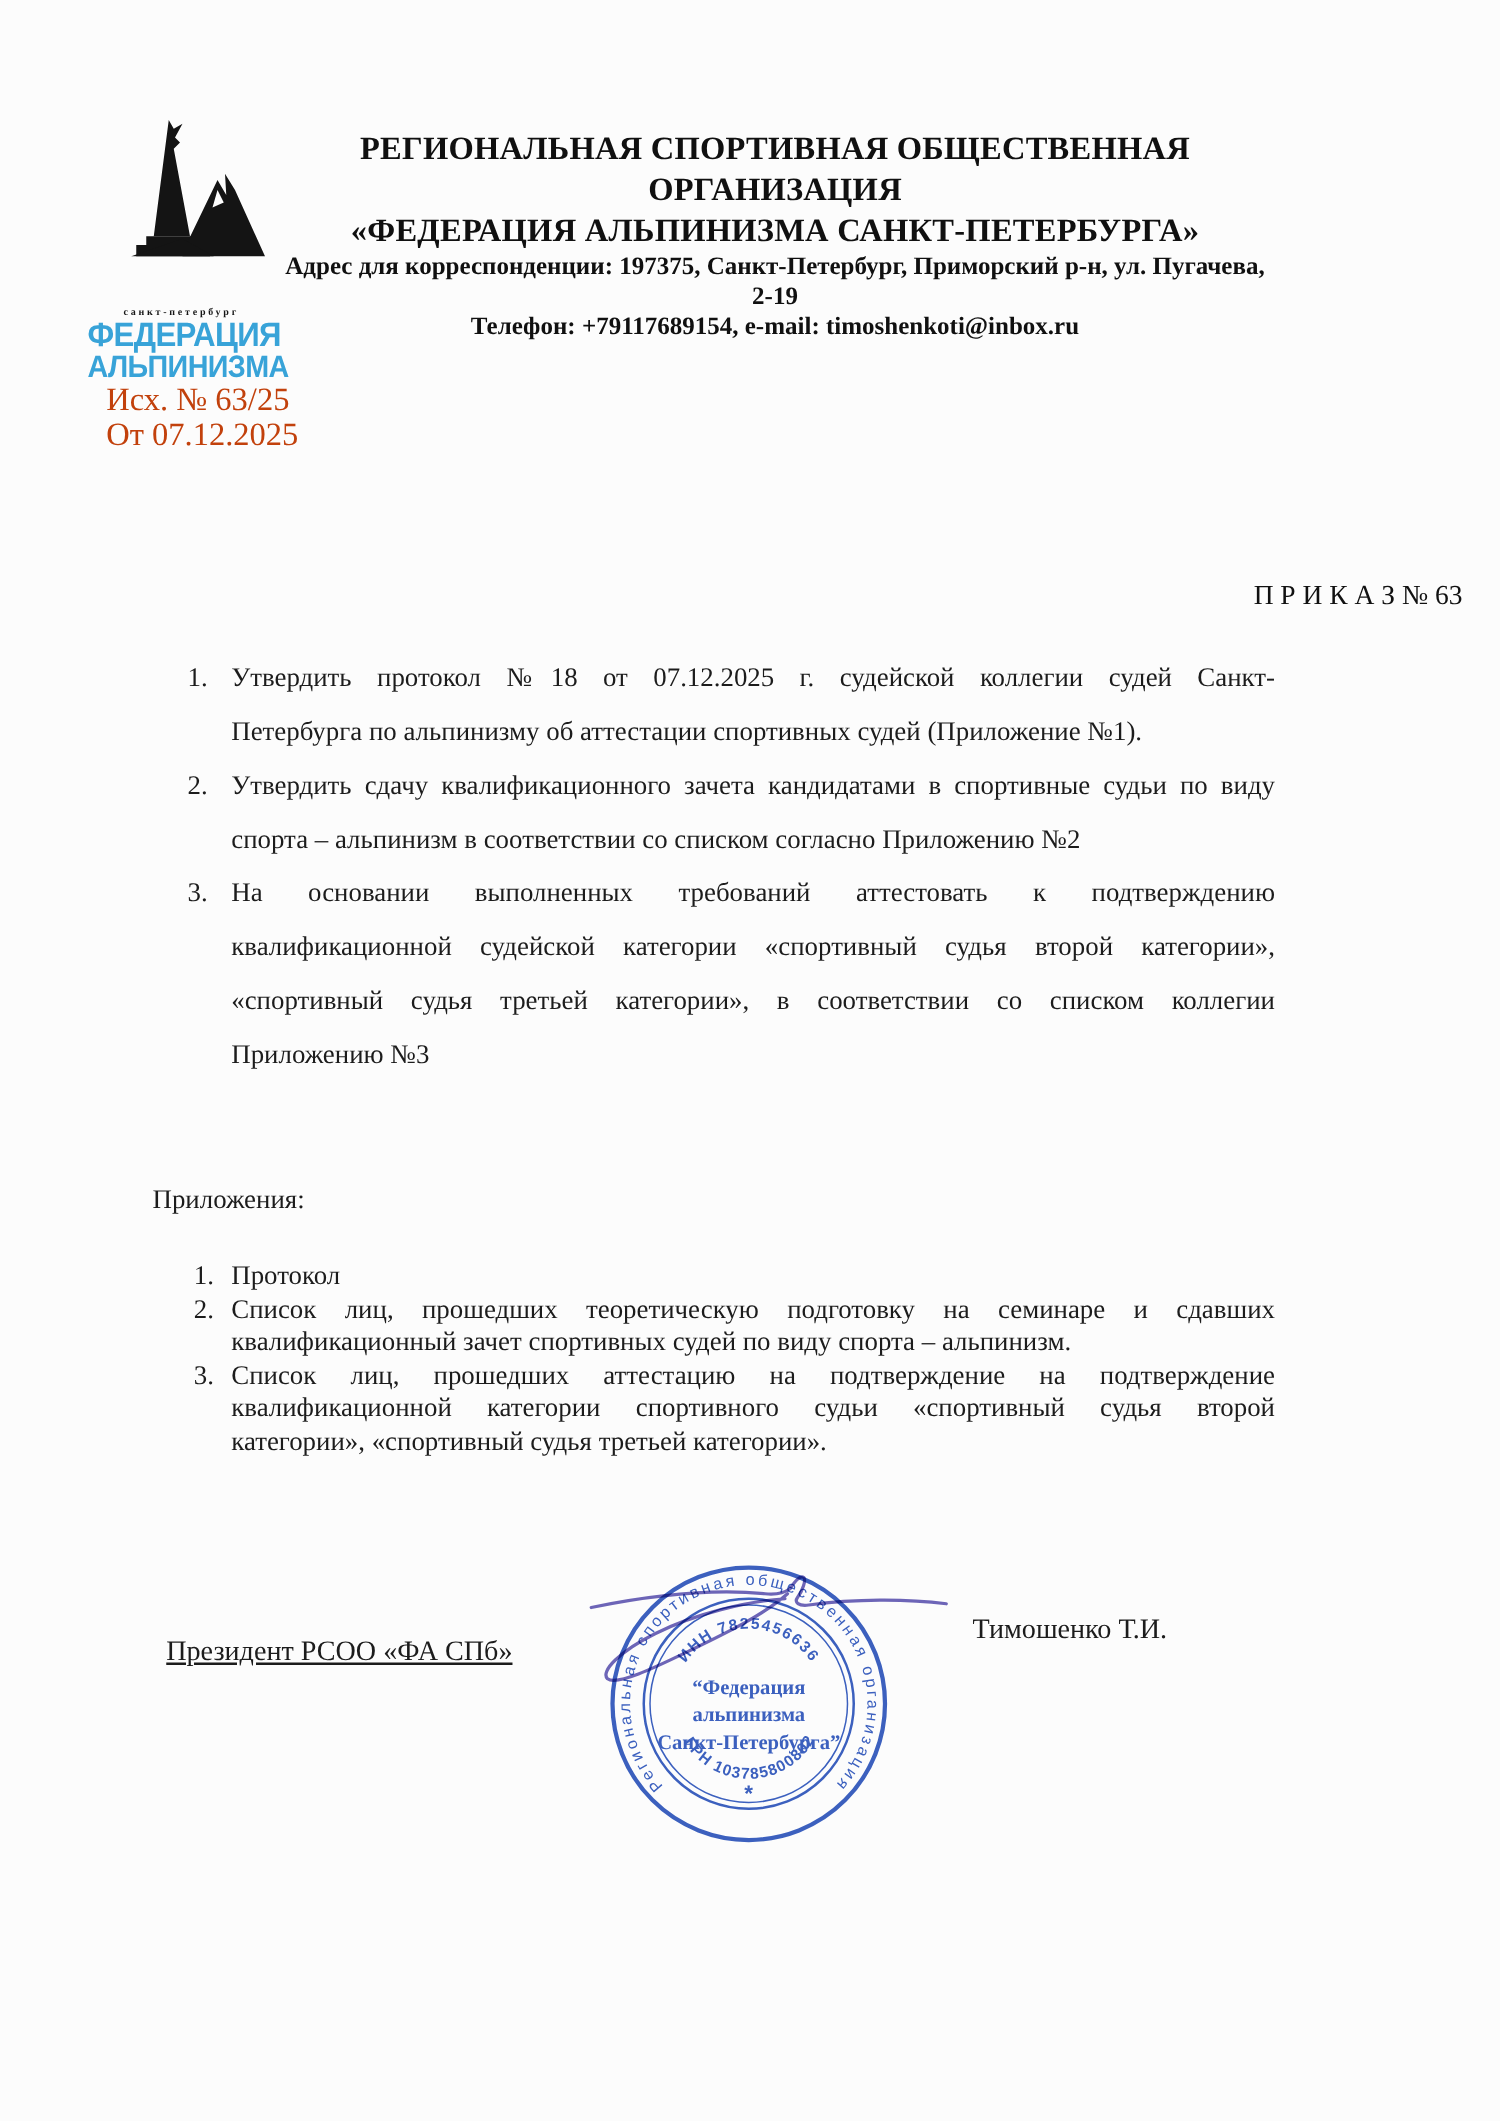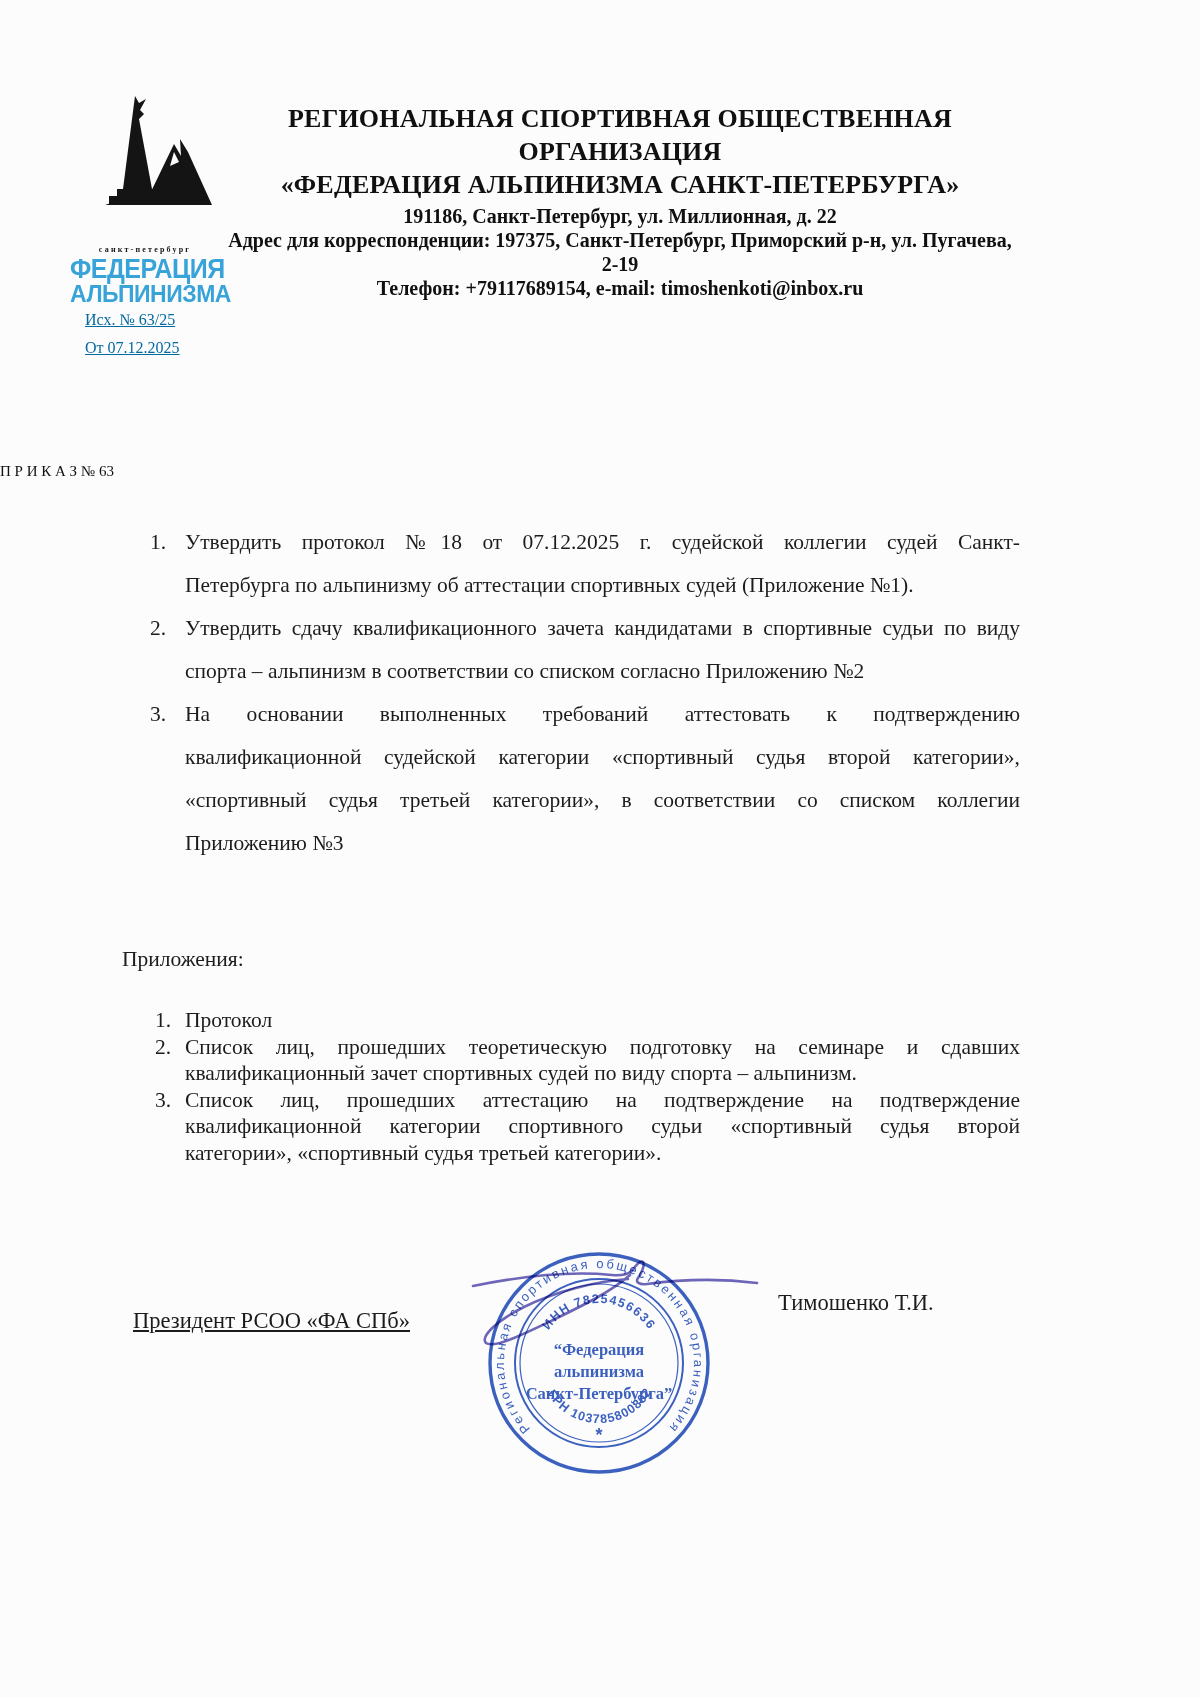--- a/index.html
+++ b/index.html
@@ -25,26 +25,26 @@
   .logo-alp { font-size:23px; line-height:24px; }
 
   .org-header {
     position:absolute; left:225px; top:102px; width:790px;
     text-align:center; font-weight:bold; color:#101010;
   }
   .org-line-lg { font-size:26px; line-height:33px; letter-spacing:0.2px; }
   .org-line-sm { font-size:20px; line-height:24px; }
   .org-line-sm.first { margin-top:3px; }
 
-  .ref { position:absolute; left:85px; top:306px; font-size:16px; line-height:28px; color:#0369a1;text-decoration:underline; }
+  .ref { position:absolute; left:85px; top:306px; font-size:26px; line-height:28px; color:#c2410c; }
 
   
   .doc-title {
     position:absolute; left:0; top:463px; width:1170px;
-    text-align:left; font-size:15px; color:#111;
+    text-align:right; font-size:22px; color:#111;
   }
   .order-list {
     position:absolute; left:150px; top:521px; width:870px;
     font-size:21.5px; line-height:43px;
   }
   .oitem { display:flex; }
   .onum  { width:35px; flex:0 0 35px; }
   .obody { width:835px; }
   .jl { text-align:justify; text-align-last:justify; text-justify:inter-word; }
   .ll { text-align:left; }
@@ -89,21 +89,20 @@
       <path fill="#fcfcfc" d="M103,58 L108,68 L99,72 Z"></path>
     </svg>
     <div class="logo-city">санкт-петербург</div>
     <div class="logo-fed">ФЕДЕРАЦИЯ</div>
     <div class="logo-alp">АЛЬПИНИЗМА</div>
   </div>
 
   <div class="org-header">
     <div class="org-line-lg">РЕГИОНАЛЬНАЯ СПОРТИВНАЯ ОБЩЕСТВЕННАЯ ОРГАНИЗАЦИЯ</div>
     <div class="org-line-lg">«ФЕДЕРАЦИЯ АЛЬПИНИЗМА САНКТ-ПЕТЕРБУРГА»</div>
-    <div class="org-line-sm first">191186, Санкт-Петербург, ул. Миллионная, д. 22</div>
     <div class="org-line-sm">Адрес для корреспонденции: 197375, Санкт-Петербург, Приморский р-н, ул. Пугачева, 2-19</div>
     <div class="org-line-sm">Телефон: +79117689154, e-mail: timoshenkoti@inbox.ru</div>
   </div>
 
   <div class="ref">
     <div>Исх. № 63/25</div>
     <div>От 07.12.2025</div>
   </div>
 
   <div class="doc-title">П Р И К А З № 63</div>

